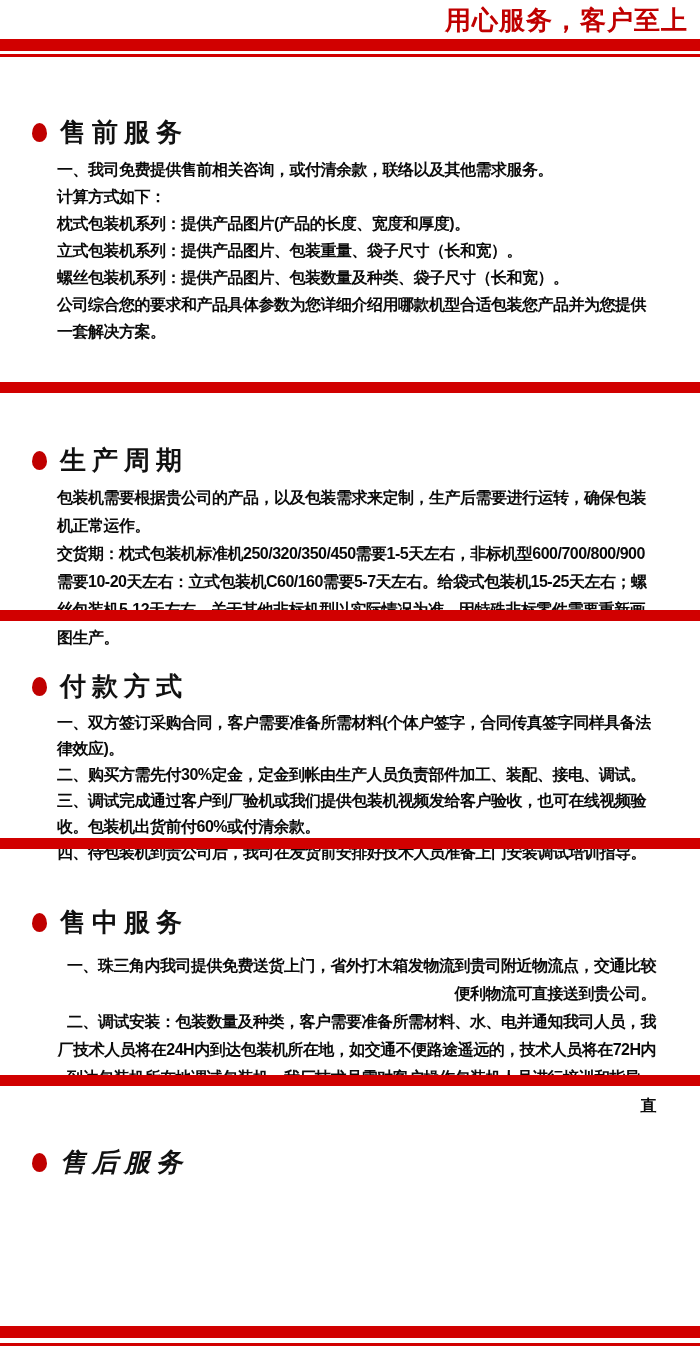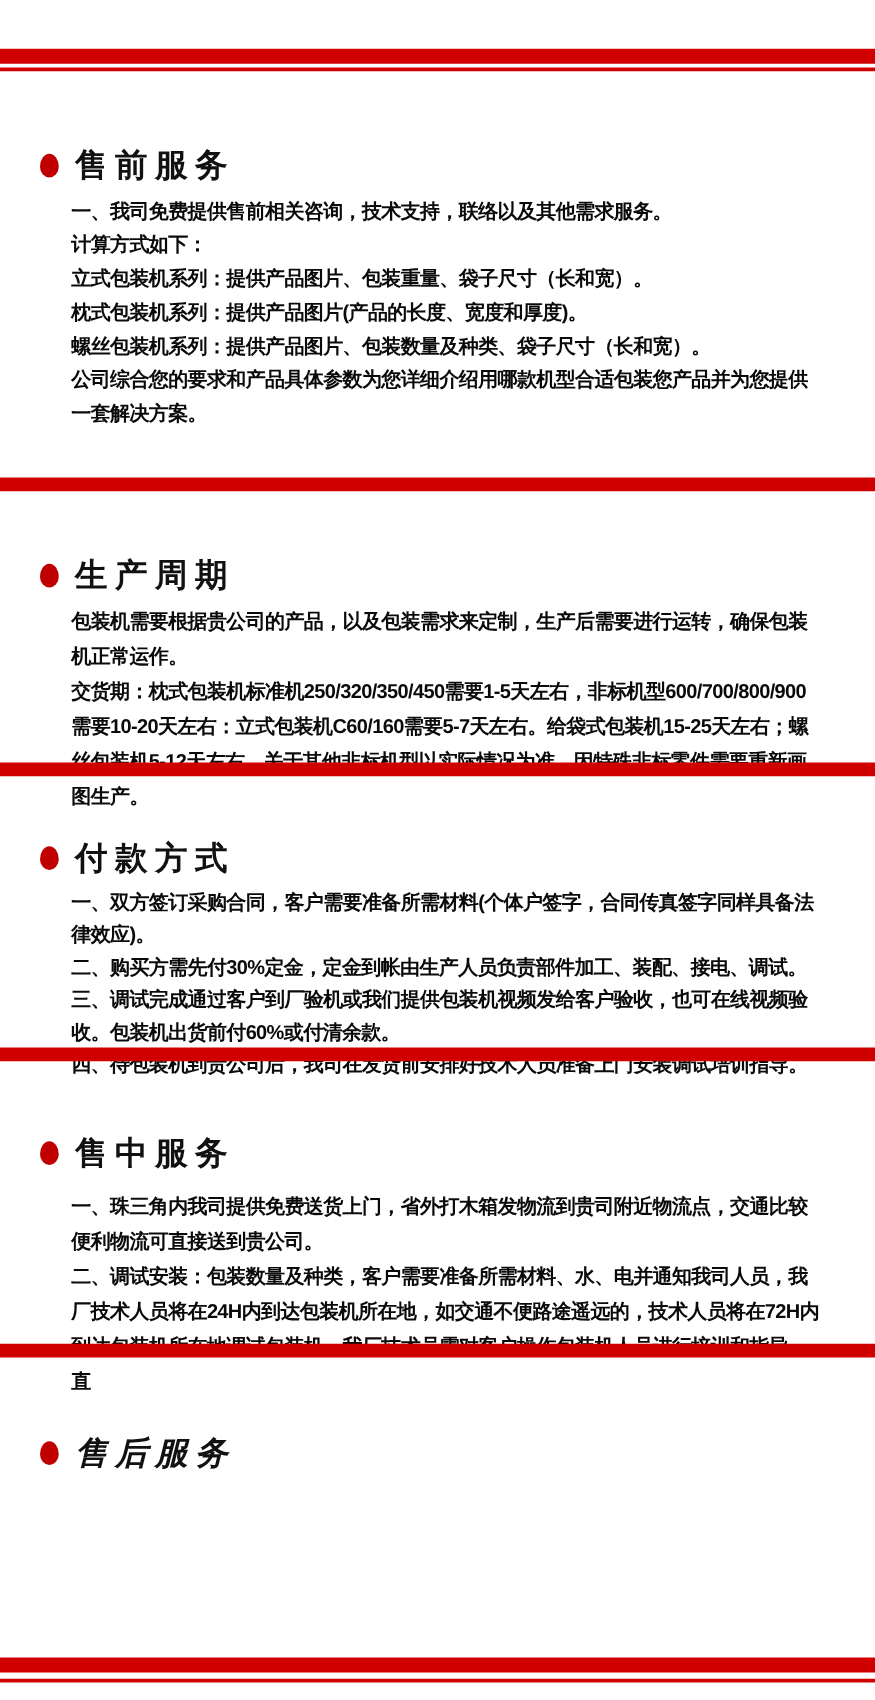--- a/index.html
+++ b/index.html
@@ -38,33 +38,34 @@
   .lh28 p{line-height:28px;}
   .lh26 p{line-height:26px;}
   .big-body{padding-top:26px;font-size:21px;font-weight:bold;letter-spacing:0;}
   .big-body p{line-height:30px;}
 </style>
 </head>
 <body>
 
 <div class="page">
 
+  <div class="slogan">用心服务，客户至上</div>
   <div class="bar bar-thick" style="top:39px;"></div>
   <div class="bar bar-thin" style="top:54px;"></div>
 
   <div class="section" style="top:78px;">
     <div class="sec-head">
       <span class="dot"></span>
       <span class="sec-title">售前服务</span>
     </div>
     <div class="sec-body lh27">
-      <p>一、我司免费提供售前相关咨询，技术支持，联络以及其他需求服务。</p>
+      <p>一、我司免费提供售前相关咨询，或付清余款，联络以及其他需求服务。</p>
       <p>计算方式如下：</p>
+      <p>枕式包装机系列：提供产品图片(产品的长度、宽度和厚度)。</p>
       <p>立式包装机系列：提供产品图片、包装重量、袋子尺寸（长和宽）。</p>
-      <p>枕式包装机系列：提供产品图片(产品的长度、宽度和厚度)。</p>
       <p>螺丝包装机系列：提供产品图片、包装数量及种类、袋子尺寸（长和宽）。</p>
       <p>公司综合您的要求和产品具体参数为您详细介绍用哪款机型合适包装您产品并为您提供一套解决方案。</p>
     </div>
   </div>
 
   <div class="bar bar-thick" style="top:382px;height:11px;"></div>
 
   <div class="section" style="top:406px;">
     <div class="sec-head">
       <span class="dot"></span>
@@ -86,21 +87,21 @@
     <div class="sec-body lh26">
       <p>一、双方签订采购合同，客户需要准备所需材料(个体户签字，合同传真签字同样具备法律效应)。</p>
       <p>二、购买方需先付30%定金，定金到帐由生产人员负责部件加工、装配、接电、调试。</p>
       <p>三、调试完成通过客户到厂验机或我们提供包装机视频发给客户验收，也可在线视频验收。包装机出货前付60%或付清余款。</p>
       <p>四、待包装机到贵公司后，我司在发货前安排好技术人员准备上门安装调试培训指导。</p>
     </div>
   </div>
 
   <div class="bar bar-thick" style="top:838px;height:11px;"></div>
 
-  <div class="section" style="top:868px;">
+  <div class="section" style="top:868px;text-align:right;">
     <div class="sec-head">
       <span class="dot"></span>
       <span class="sec-title">售中服务</span>
     </div>
     <div class="sec-body lh28" style="padding-top:12px;">
       <p>一、珠三角内我司提供免费送货上门，省外打木箱发物流到贵司附近物流点，交通比较便利物流可直接送到贵公司。</p>
       <p>二、调试安装：包装数量及种类，客户需要准备所需材料、水、电并通知我司人员，我厂技术人员将在24H内到达包装机所在地，如交通不便路途遥远的，技术人员将在72H内到达包装机所在地调试包装机。我厂技术员需对客户操作包装机人员进行培训和指导，直</p>
     </div>
   </div>
 

